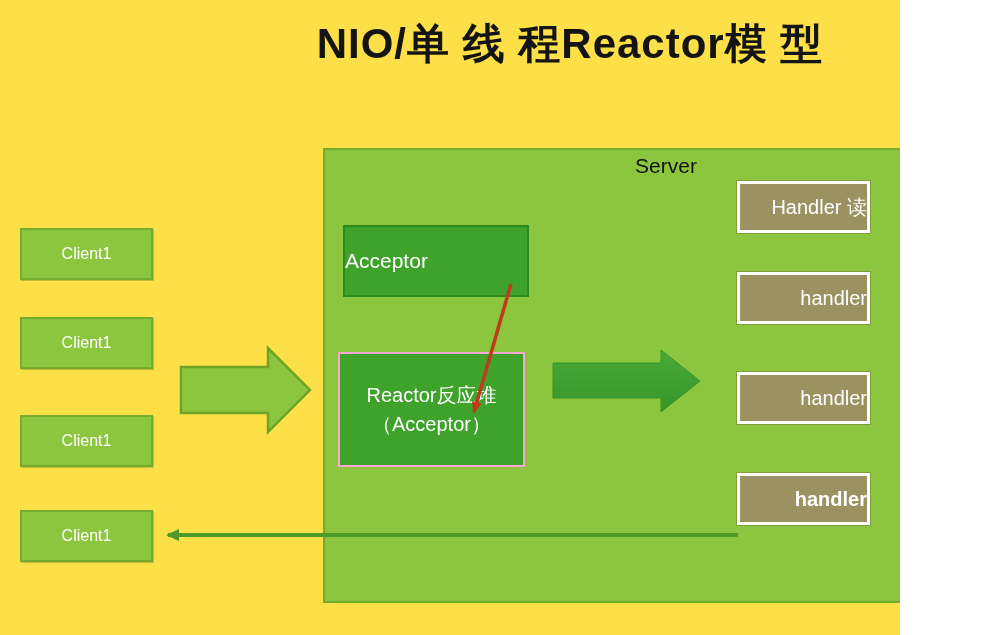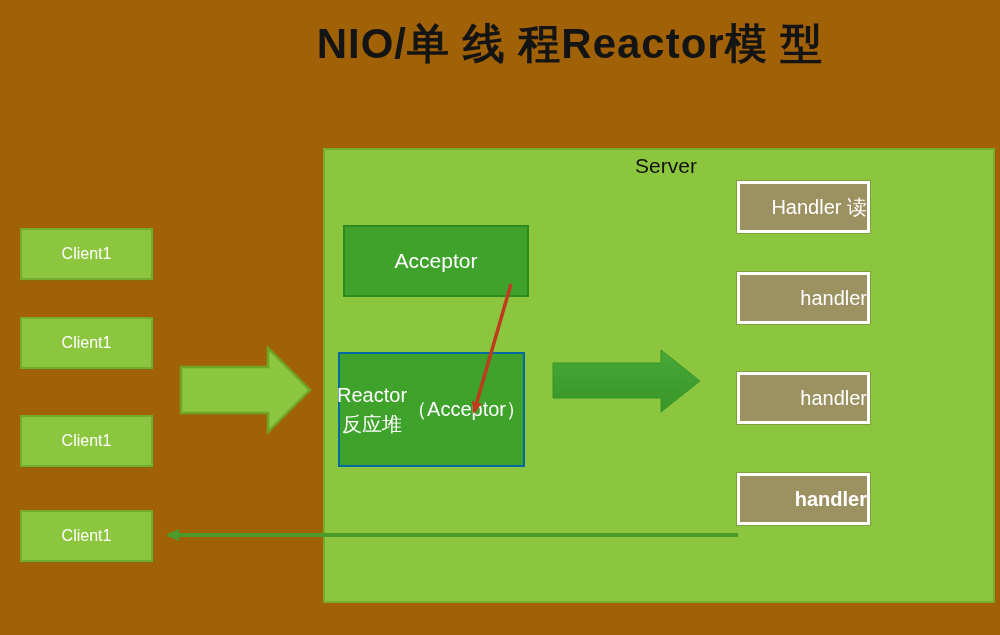--- a/index.html
+++ b/index.html
@@ -1,17 +1,17 @@
 <!DOCTYPE html>
 <html><head>
 <meta charset="utf-8">
 <style>
   html,body { margin:0; padding:0; background:#ffffff; }
   .canvas {
-    position:relative; width:1000px; height:635px; background:#a16207;
+    position:relative; width:900px; height:635px; background:#fde047;
     font-family:"Liberation Sans","DejaVu Sans",sans-serif; overflow:hidden;
   }
   .title {
     position:absolute; top:16px; left:0; width:1000px; box-sizing:border-box;
     padding-left:140px; text-align:center;
     font-size:42px; font-weight:bold; color:#141414; letter-spacing:1px;
     white-space:nowrap;
   }
   .client-box {
     position:absolute; left:20px; width:133px; height:52px;
@@ -24,27 +24,27 @@
     position:absolute; left:323px; top:148px; width:672px; height:455px;
     background:#8CC63E; border:2px solid #76AC2D; box-sizing:border-box;
   }
   .server-label {
     position:absolute; top:154px; left:323px; width:672px; text-align:center;
     color:#111111; font-size:21px;padding-left:7px;
   }
   .acceptor {
     position:absolute; left:343px; top:225px; width:186px; height:72px;
     background:#3EA22B; border:2px solid #2E8A1F; box-sizing:border-box;
-    display:flex; align-items:center; justify-content:center;
+    display:flex; align-items:center; 
     color:#ffffff; font-size:21px;
   }
   .reactor {
     position:absolute; left:338px; top:352px; width:187px; height:115px;
-    background:#3EA22B; border:2px solid #0369a1; box-sizing:border-box;
-    display:flex; flex-direction:row; align-items:center; justify-content:center;
+    background:#3EA22B; border:2px solid #f9a8d4; box-sizing:border-box;
+    display:flex; flex-direction:column; align-items:center; justify-content:center;
     color:#ffffff; font-size:20px; line-height:1.45; text-align:center;
   }
   .handler-box {
     position:absolute; left:737px; width:133px; height:52px;
     background:#9C9160; border:3px solid #ffffff; box-sizing:border-box;
     display:flex; align-items:center; justify-content:flex-end;
     color:#ffffff; font-size:20px;
     box-shadow:0 0 0 1px rgba(110,100,55,.4);
   }
   .handler-box.bold { font-weight:bold; }

